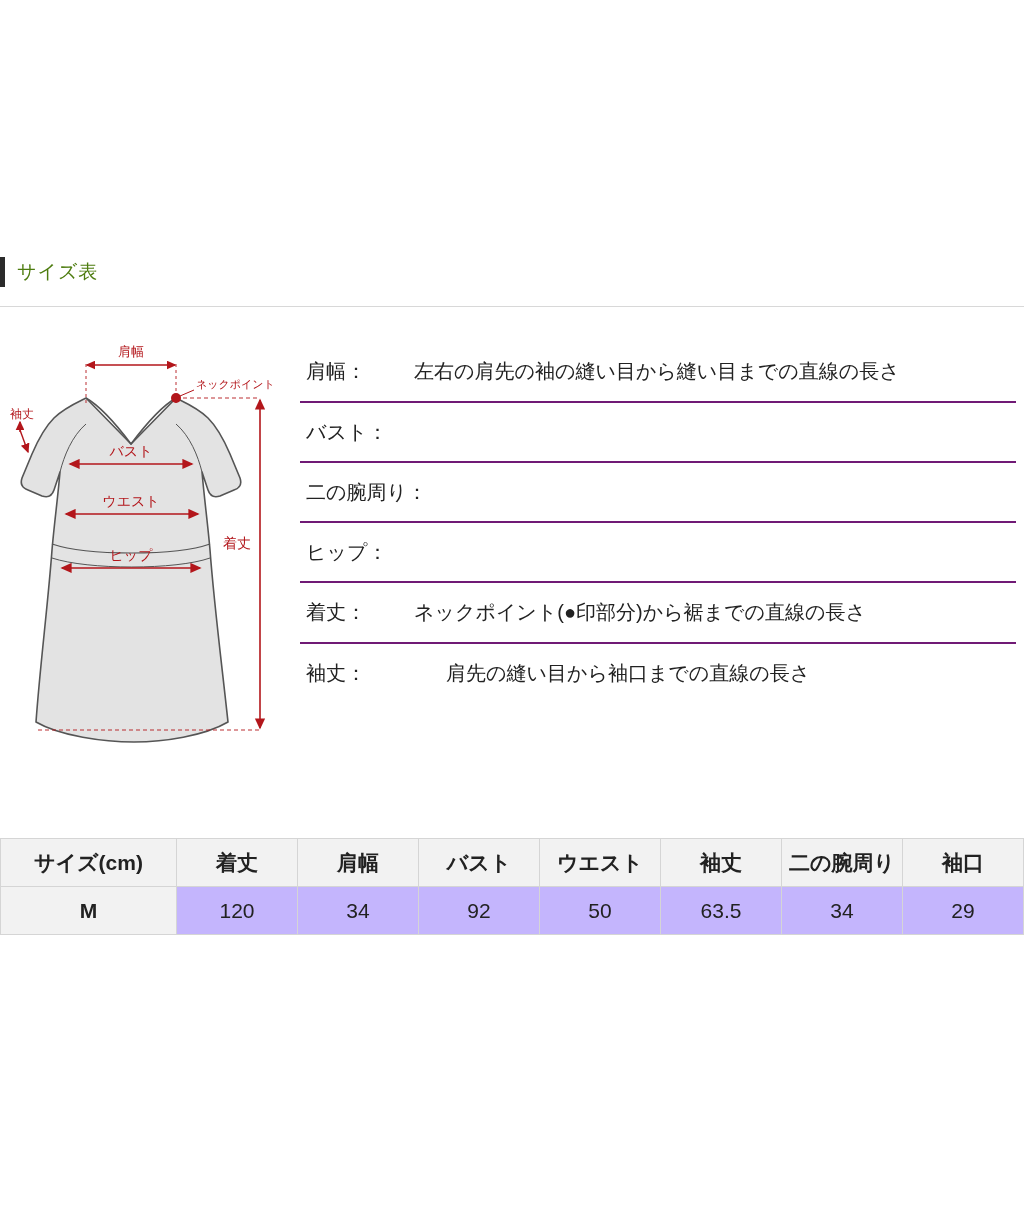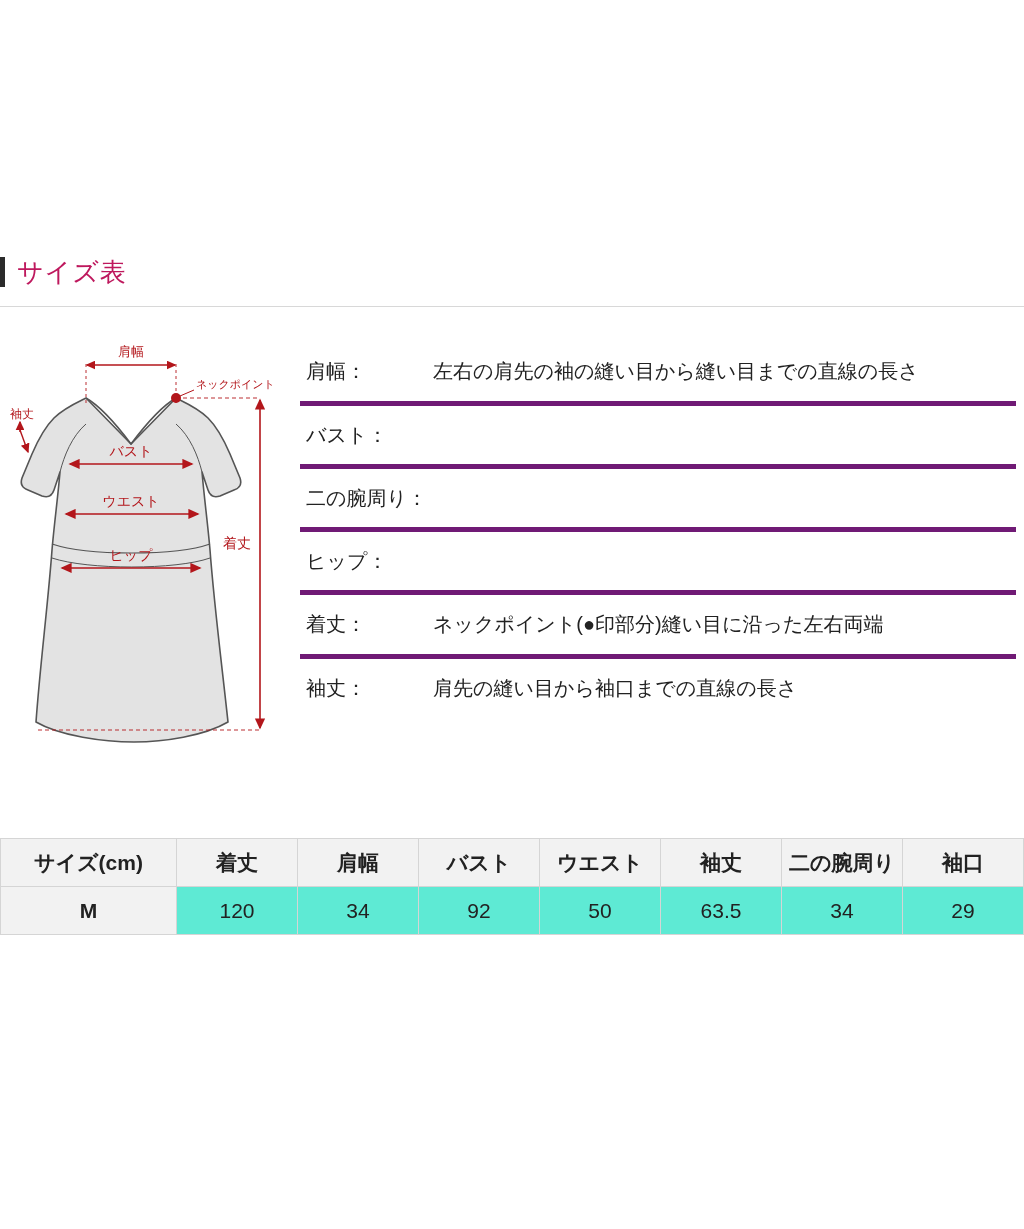--- a/index.html
+++ b/index.html
@@ -32,23 +32,23 @@
     align-items: center;
     height: 40px;
   }
   .heading-bar {
     width: 5px;
     height: 30px;
     background: #2b2b2b;
     margin-right: 12px;
   }
   .heading-text {
-    font-size: 26px;
+    font-size: 19px;
     letter-spacing: 1px;
-    color: #be185d;
+    color: #4d7c0f;
     font-weight: 400;
   }
   .heading-rule {
     position: absolute;
     top: 306px;
     left: 0;
     width: 1024px;
     height: 1px;
     background: #d8d8d8;
   }
@@ -66,38 +66,38 @@
   .defs {
     position: absolute;
     top: 350px;
     left: 300px;
     width: 716px;
   }
   .def-row {
     display: flex;
     align-items: flex-start;
     padding: 14px 0 14px 6px;
-    border-bottom: 5px solid #701a75;
+    border-bottom: 2px solid #701a75;
   }
   .def-row:first-child { border-top: none; padding-top: 6px; }
   .def-term {
     font-size: 20px;
     color: #222;
     width: 108px;
     flex: 0 0 108px;
     line-height: 1.5;
     white-space: nowrap;
   }
   .def-desc {
     font-size: 20px;
     color: #222;
     line-height: 1.55;
     flex: 1;
   }
-  .def-desc .line { display: block; margin-left: 19px; }
+  .def-desc .line { display: block; }
 
   
   .size-table-wrap {
     position: absolute;
     top: 838px;
     left: 0;
     width: 854px;
   }
   table.size-table {
     border-collapse: collapse;
@@ -115,21 +115,21 @@
   }
   table.size-table thead th {
     background: #f2f2f2;
     font-weight: bold;
   }
   table.size-table tbody td:first-child {
     background: #f2f2f2;
     font-weight: bold;
   }
   table.size-table tbody td {
-    background: #5eead4;
+    background: #c4b5fd;
     font-weight: normal;
   }
   table.size-table th:first-child { width: 176px; }
 
   
   .dlabel {
     font-family: "Liberation Sans", sans-serif;
     fill: #b3161b;
   }
 </style>
@@ -236,25 +236,25 @@
       <div class="def-term">二の腕周り：</div>
     </div>
 
     <div class="def-row">
       <div class="def-term">ヒップ：</div>
     </div>
 
     <div class="def-row">
       <div class="def-term">着丈：</div>
       <div class="def-desc">
-        <span class="line">ネックポイント(●印部分)縫い目に沿った左右両端</span>
+        <span class="line">ネックポイント(●印部分)から裾までの直線の長さ</span>
       </div>
     </div>
 
-    <div class="def-row" style="border-bottom:none;">
+    <div class="def-row" style="border-bottom:none;gap:32px;">
       <div class="def-term">袖丈：</div>
       <div class="def-desc">
         <span class="line">肩先の縫い目から袖口までの直線の長さ</span>
       </div>
     </div>
   </div>
 
   <div class="size-table-wrap">
     <table class="size-table">
       <thead>

